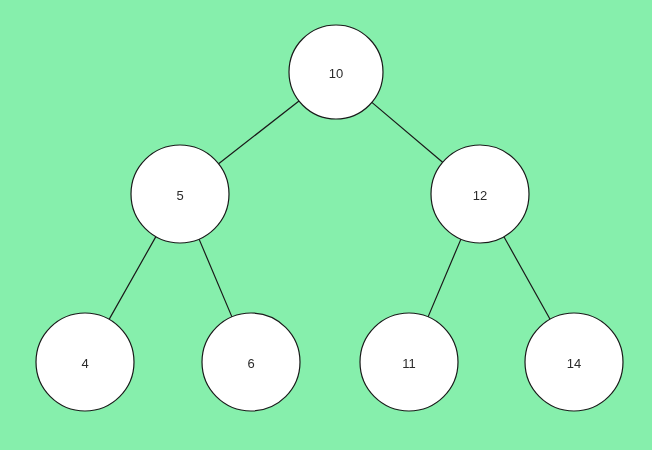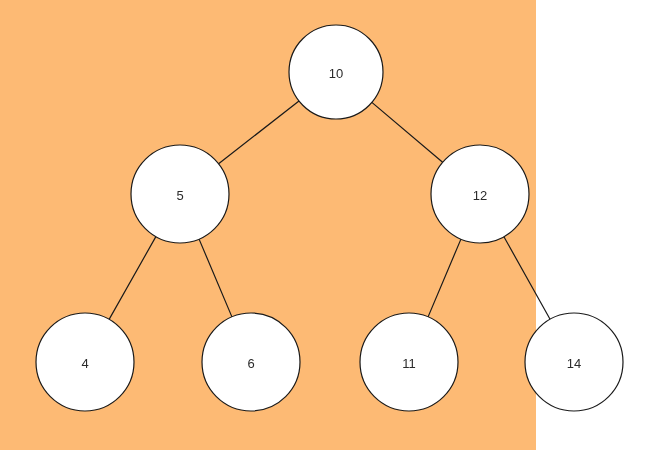--- a/index.html
+++ b/index.html
@@ -8,23 +8,23 @@
     background: #ffffff;
   }
   body {
     width: 652px;
     height: 450px;
     overflow: hidden;
     font-family: "Liberation Sans", sans-serif;
   }
   #tree-canvas {
     position: relative;
-    width: 536px;
+    width: 652px;
     height: 450px;
-    background: #fdba74;
+    background: #86efac;
   }
   #tree-svg {
     position: absolute;
     top: 0;
     left: 0;
     width: 652px;
     height: 450px;
     display: block;
   }
   .edge-line {

